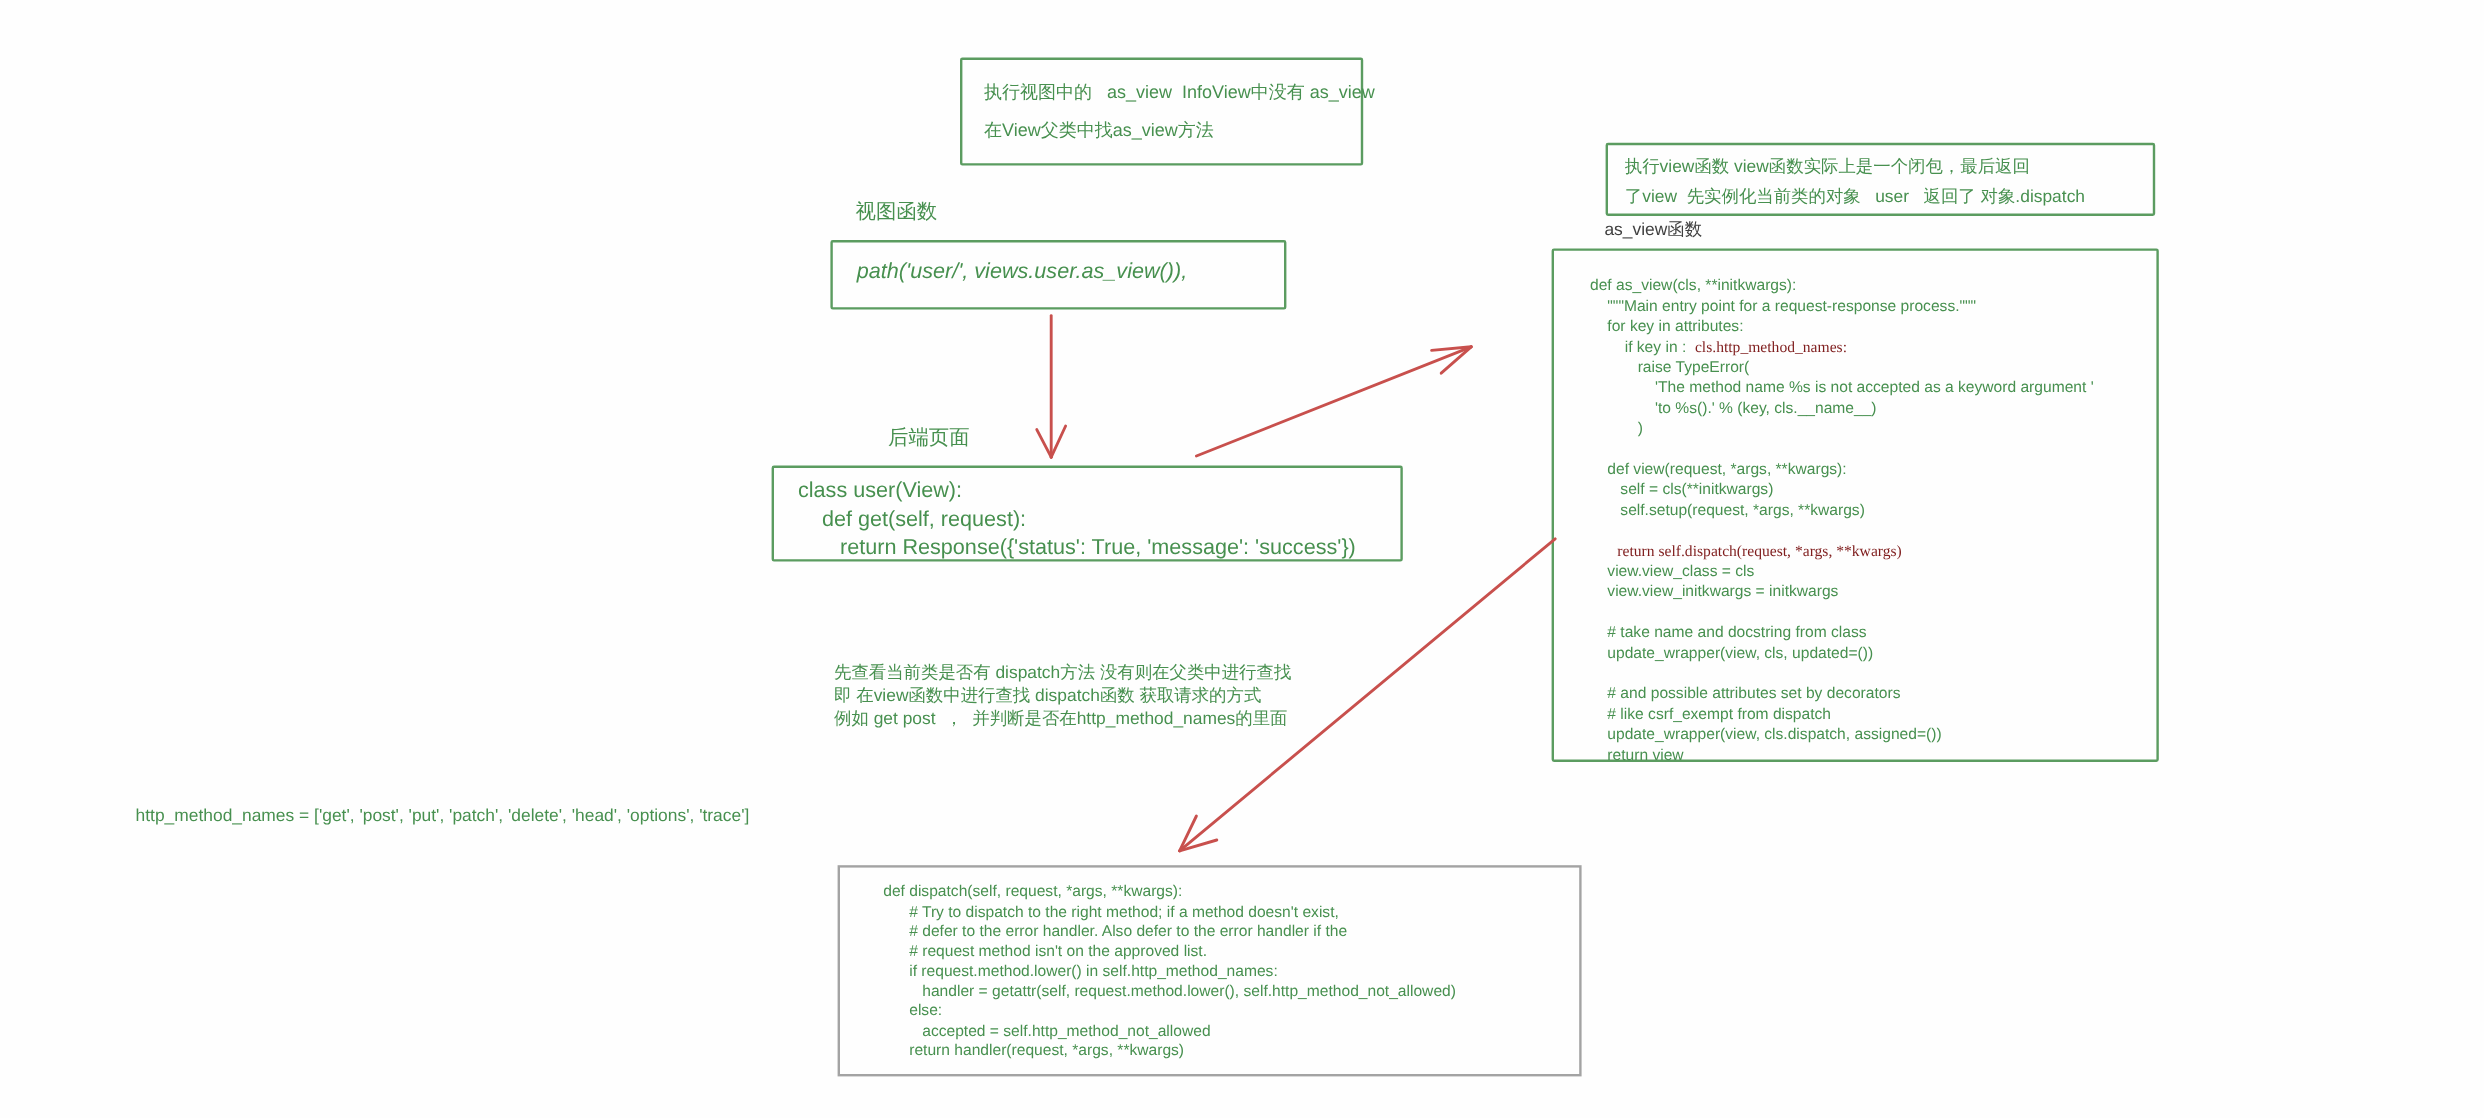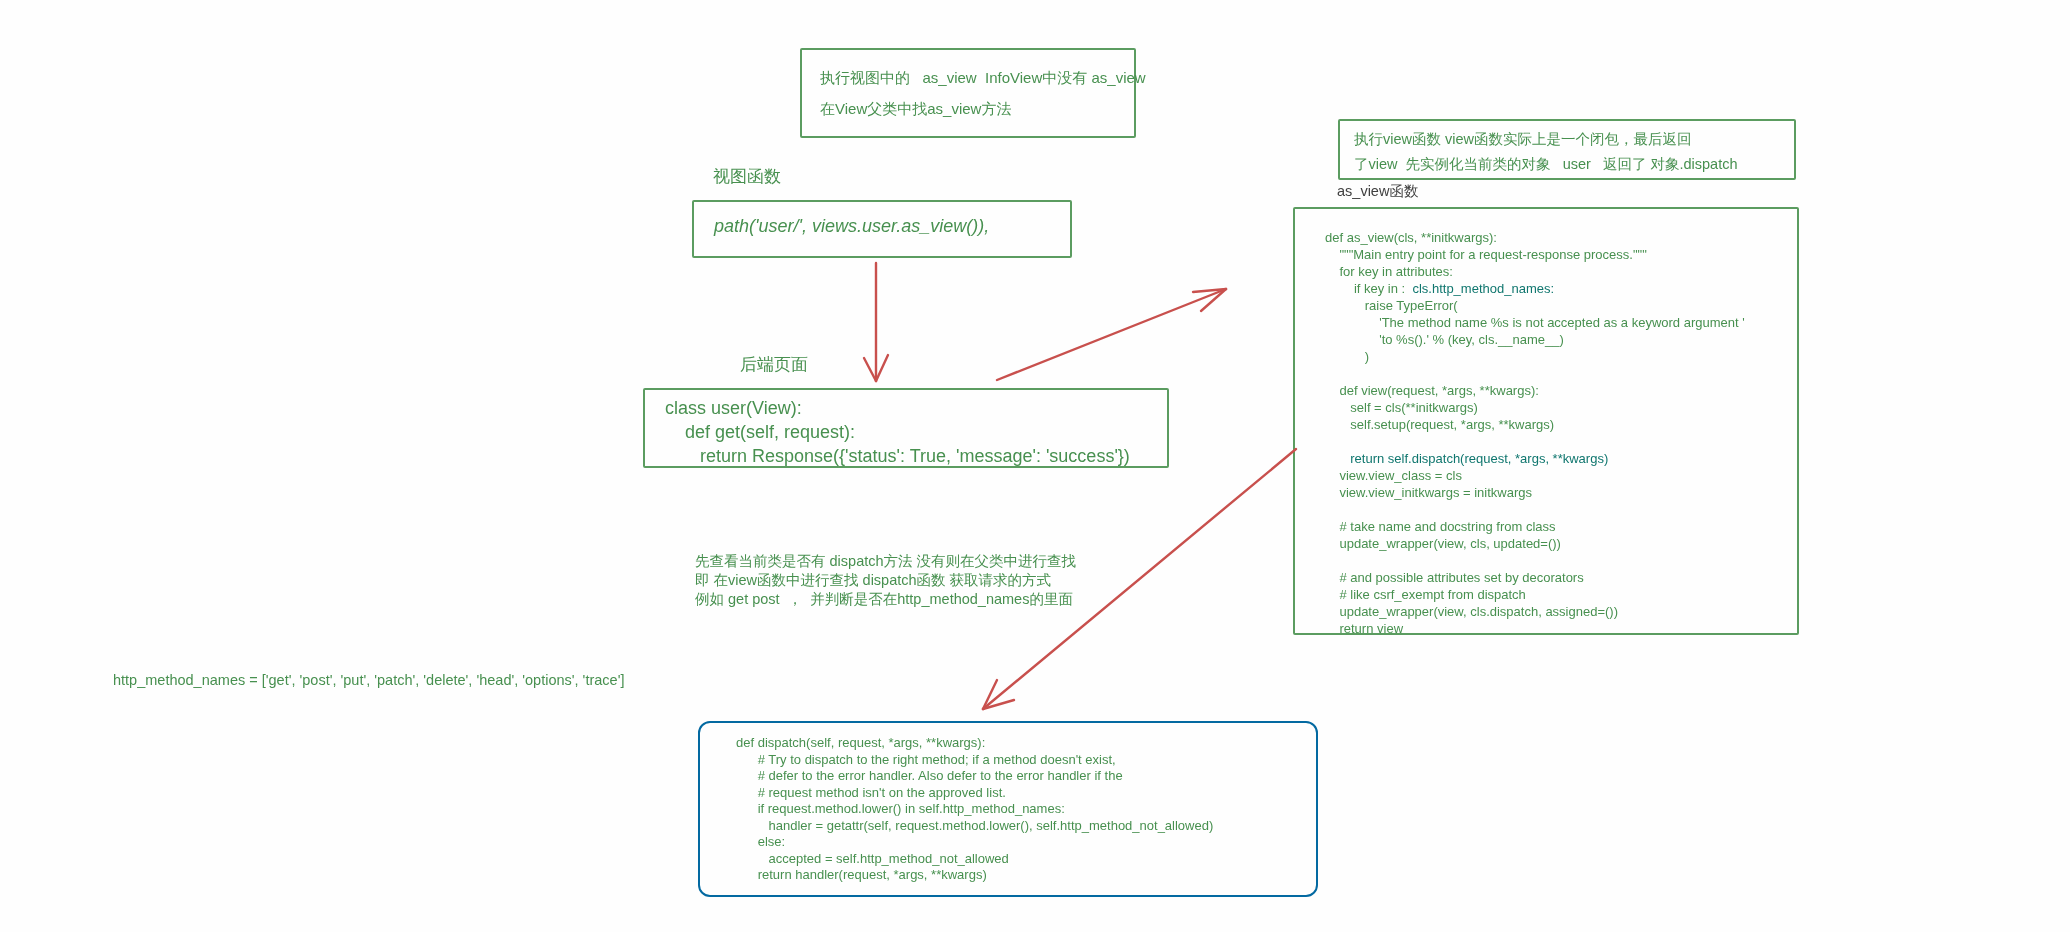--- a/index.html
+++ b/index.html
@@ -5,25 +5,25 @@
   html,body{margin:0;padding:0;background:#fefefe;}
   body{
     width:2070px;height:932px;position:relative;overflow:hidden;
     font-family:"Liberation Sans","DejaVu Sans",sans-serif;
   }
   .canvas{position:absolute;inset:0;}
   .abs{position:absolute;}
   .green{color:#47904f;}
   .red{color:#404040;}
   .gbox{border:2px solid #5b9c60;border-radius:2px;background:transparent;}
-  .rbox{border:2px solid #0369a1;border-radius:12px;background:transparent;}
+  .rbox{border:2px solid #a3a3a3;border-radius:0;background:transparent;}
   .note-line{white-space:pre;}
   .code-line{white-space:pre;}
   .c-g{color:#47904f;}
-  .c-r{color:#0f766e;}
+  .c-r{color:#7f1d1d;font-family:Liberation Serif, serif;}
   svg.arrows{position:absolute;inset:0;width:2070px;height:932px;pointer-events:none;}
   svg.arrows line{stroke:#c8504d;stroke-width:2.4;stroke-linecap:round;}
 </style>
 </head>
 <body>
 
 <div class="canvas">
 
   <div class="abs gbox" style="left:800px;top:48px;width:336px;height:90px;padding:12px 0 0 18px;box-sizing:border-box;font-size:15px;line-height:31px;">
     <div class="note-line green">执行视图中的   as_view  InfoView中没有 as_view</div>

